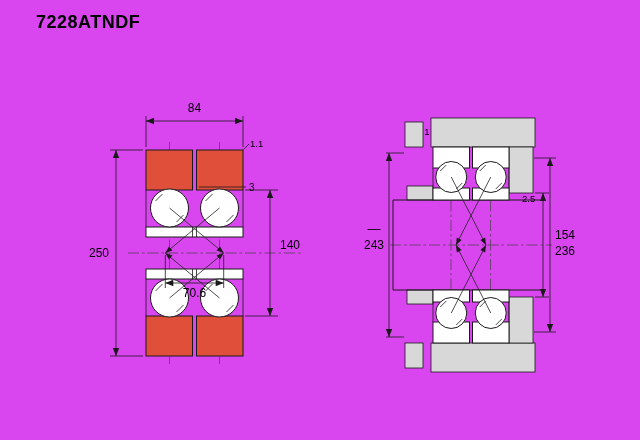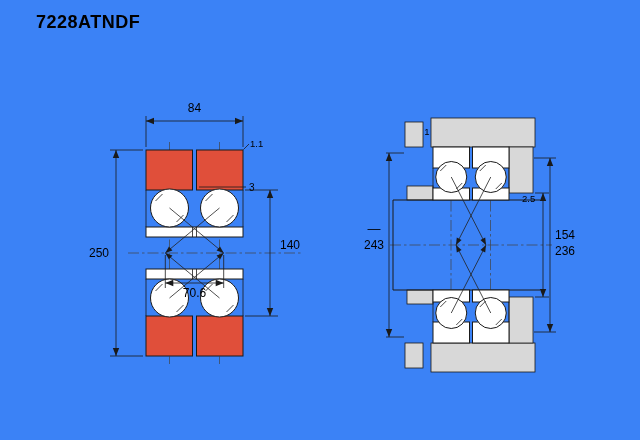--- a/index.html
+++ b/index.html
@@ -1,16 +1,16 @@
 <!DOCTYPE html>
 <html style="--ring: #e04f3a; --housing: #d8d8d8;"><head>
 <meta charset="utf-8">
 <style>
   html,body{margin:0;padding:0;width:640px;height:440px;background:#ffffff;overflow:hidden}
-  .canvas{position:relative;width:640px;height:440px;background:#3b82f6;font-family:"Liberation Sans",sans-serif}
+  .canvas{position:relative;width:640px;height:440px;background:#d946ef;font-family:"Liberation Sans",sans-serif}
   .title{position:absolute;left:36px;top:12px;font-size:18px;font-weight:bold;color:#000;letter-spacing:.5px}
   svg{position:absolute;left:0;top:0}
   .ln{stroke:#1a1a1a;stroke-width:1;fill:none}
   .thin{stroke-width:.8}
   .ring{fill:var(--ring);stroke:#1a1a1a;stroke-width:1}
   .housing{fill:var(--housing);stroke:#1a1a1a;stroke-width:.8}
   .white{fill:#ffffff;stroke:#1a1a1a;stroke-width:1}
   .dim{stroke:#1a1a1a;stroke-width:.8;fill:none}
   .cl{stroke:#444;stroke-width:.7;fill:none;stroke-dasharray:11 3 2.5 3}
   .contact{stroke:#222;stroke-width:.8;fill:none}

